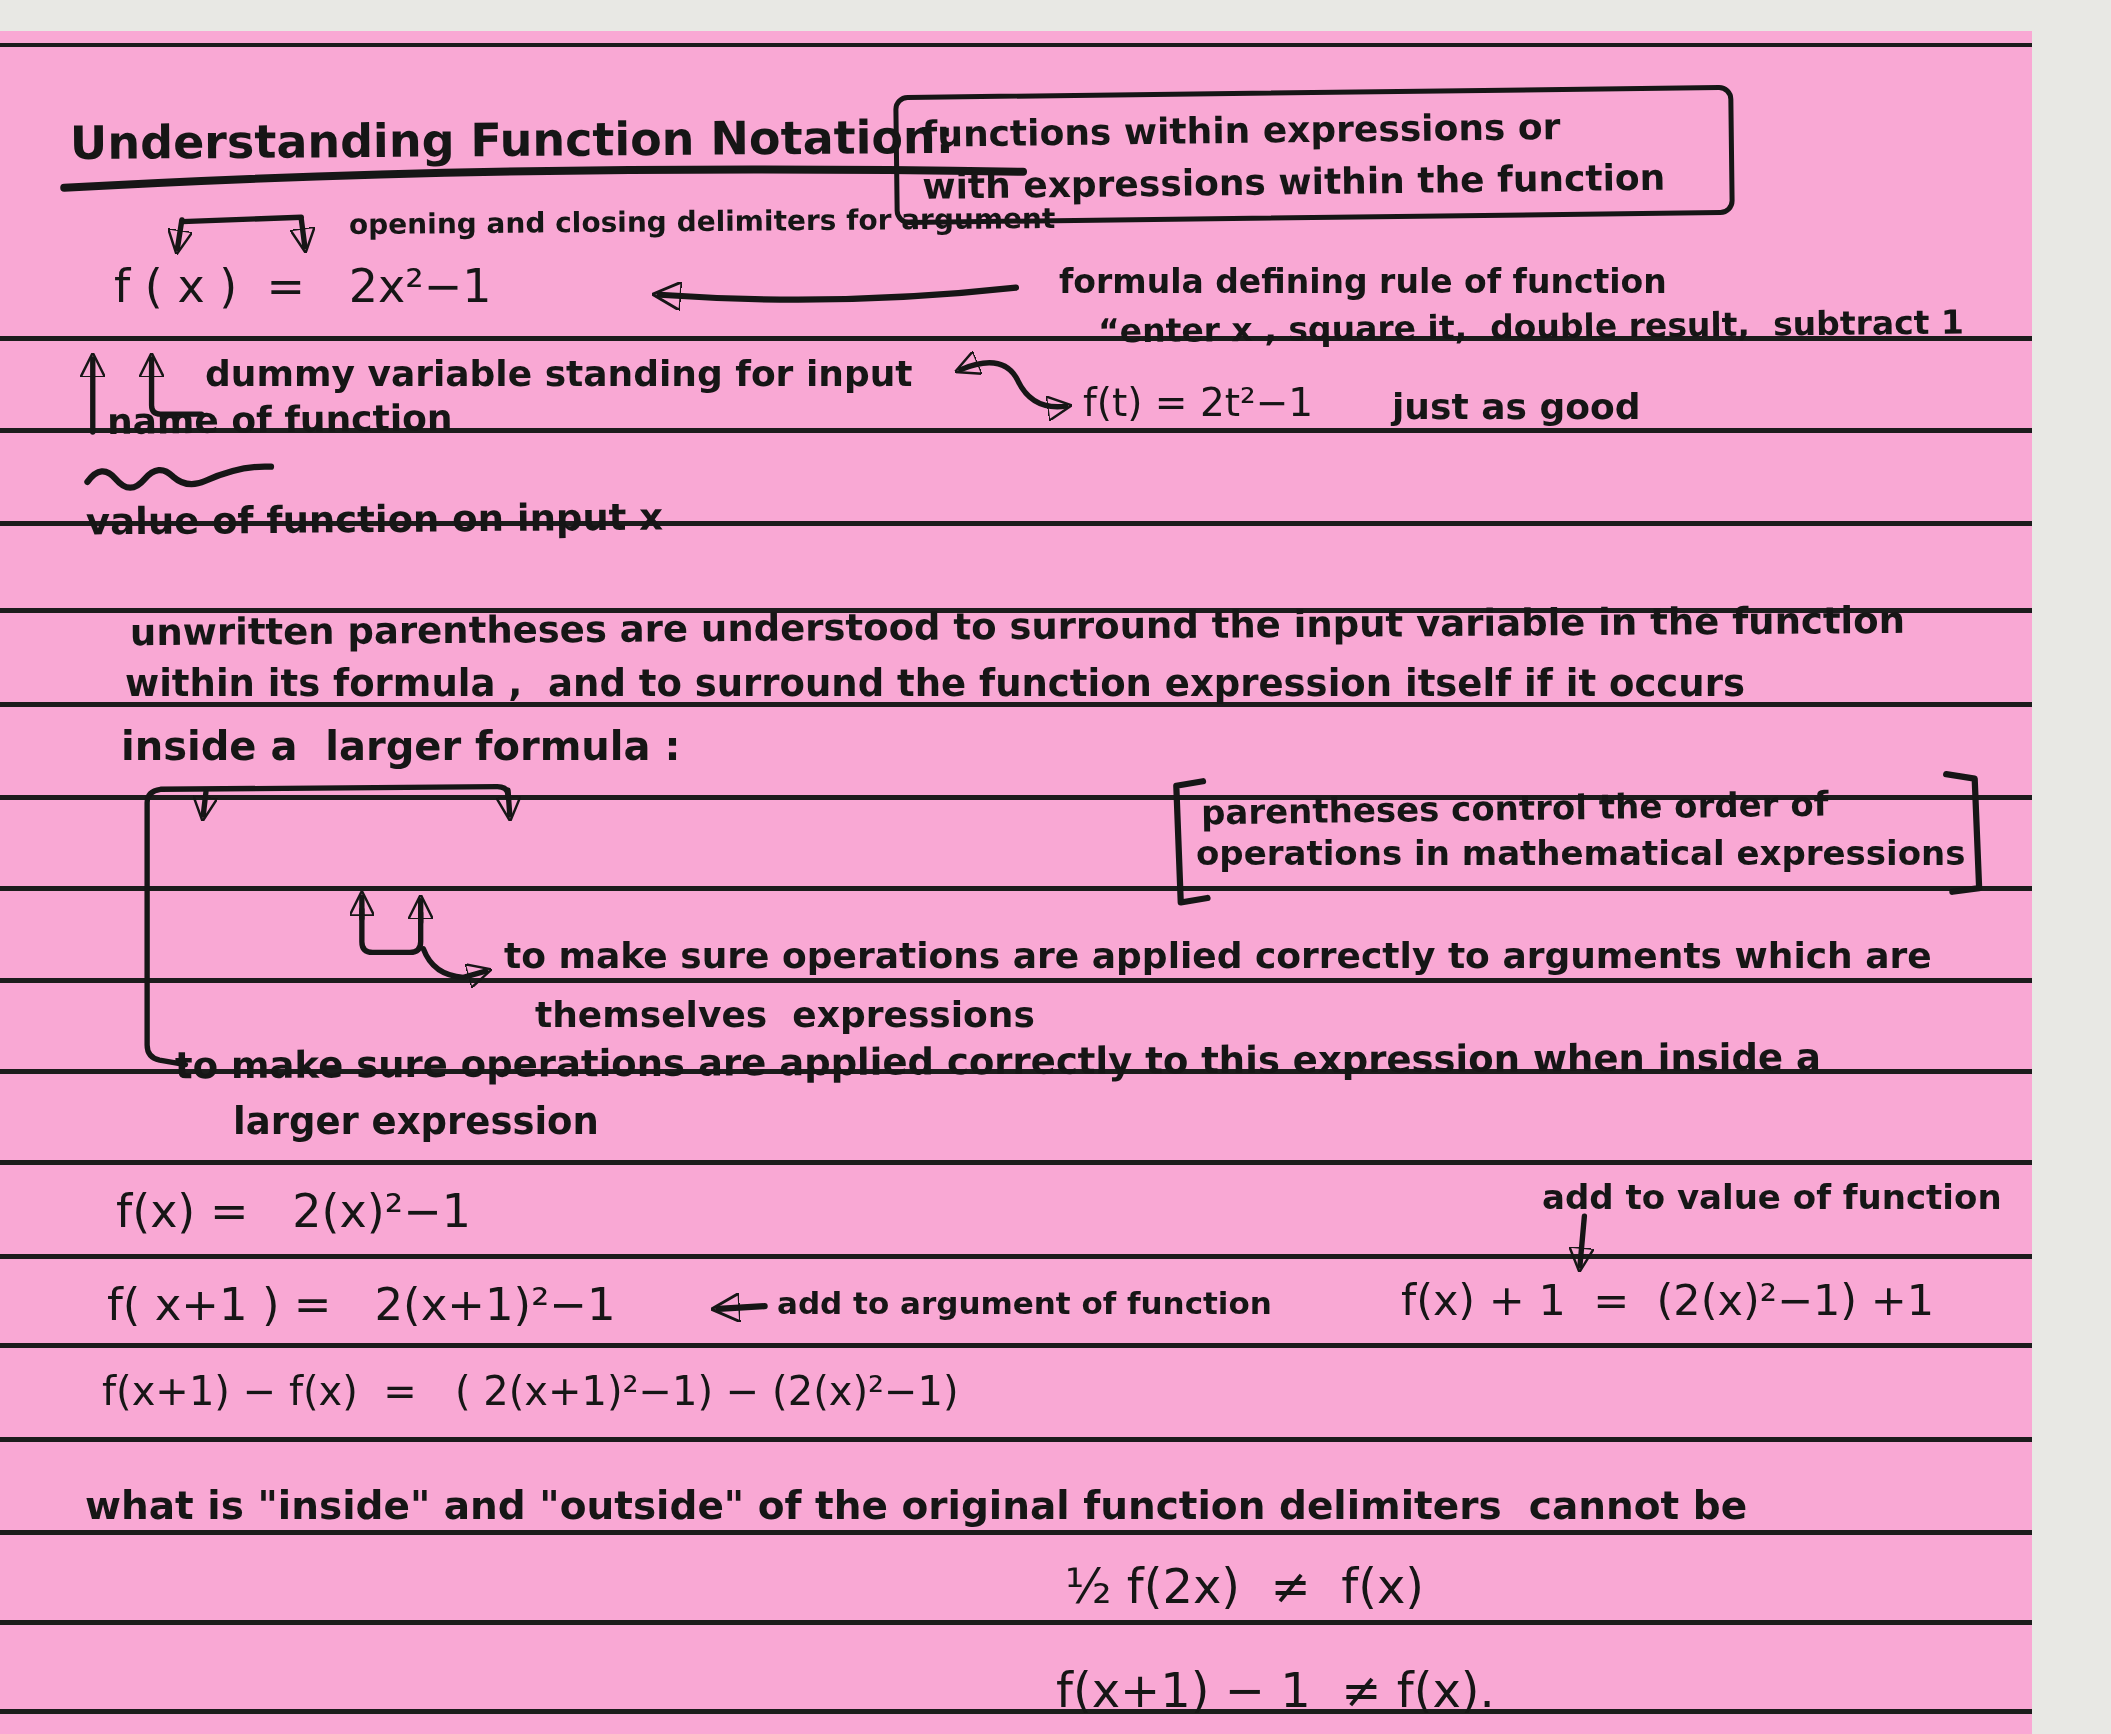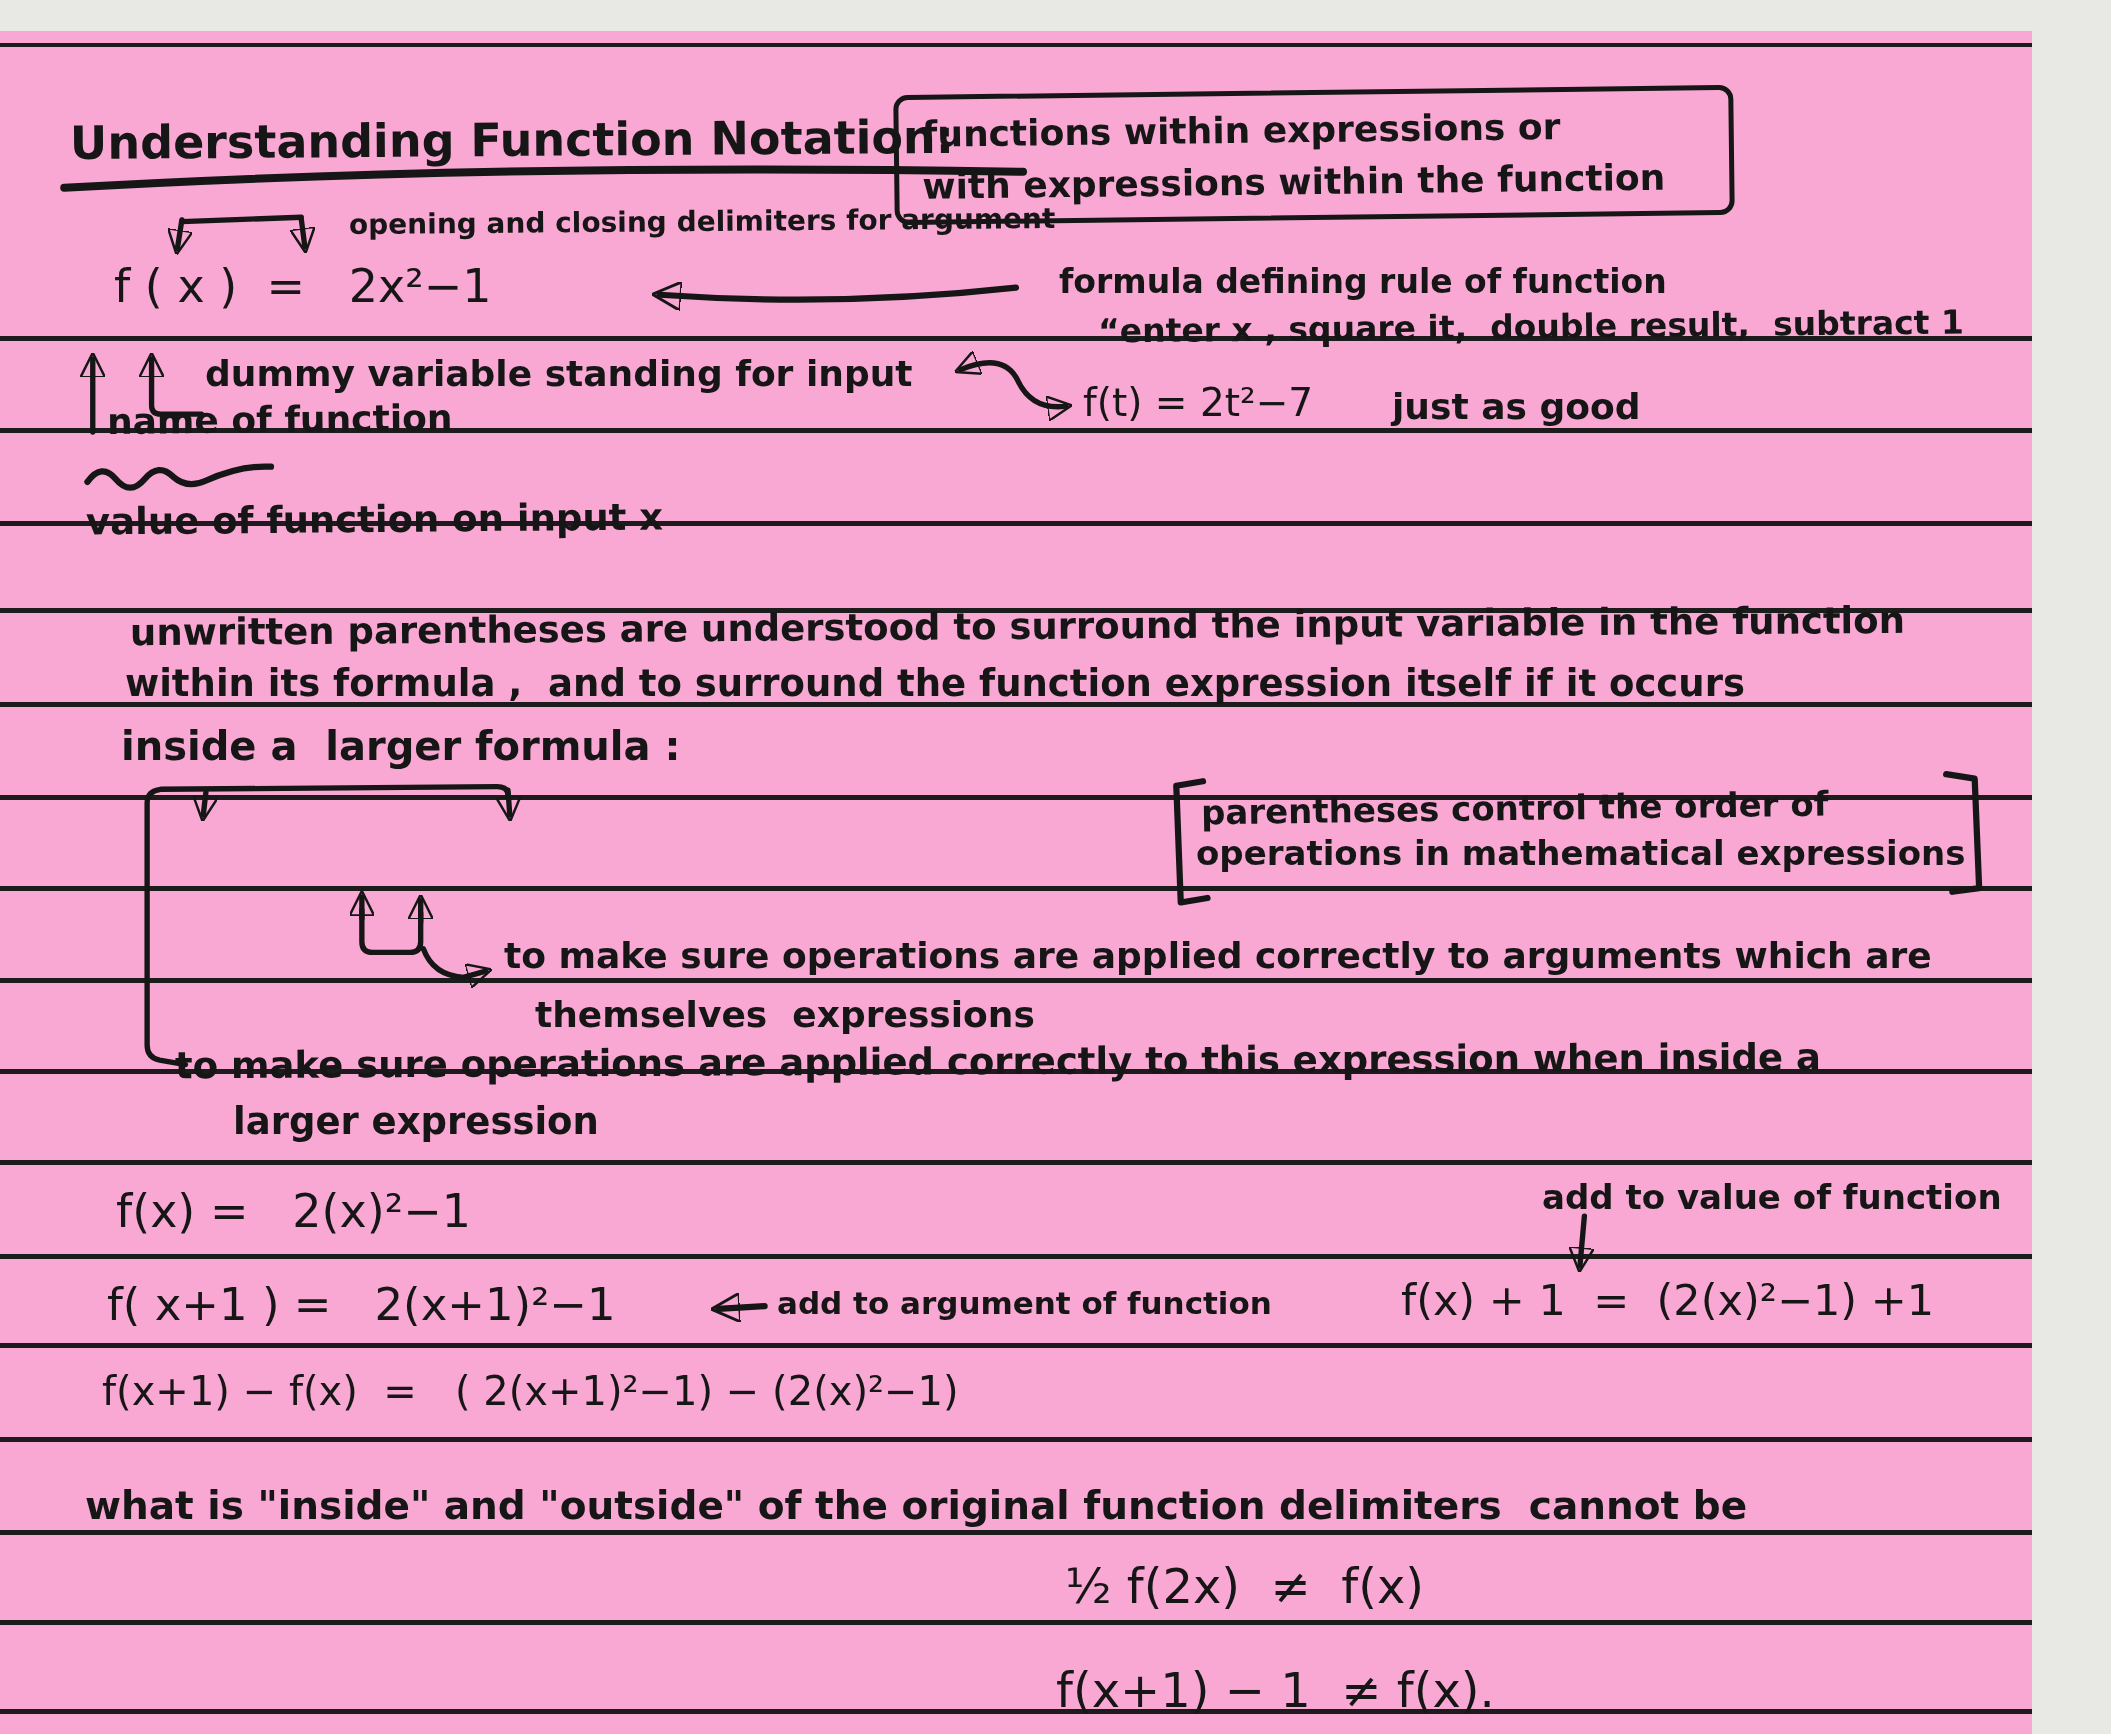--- a/index.html
+++ b/index.html
@@ -130,21 +130,21 @@
   <div class="hw" style="left:349px;top:176px;font-size:28px;transform:rotate(-0.5deg);">opening and closing delimiters for argument</div>
 
   <div class="hw eq" style="left:114px;top:230px;font-size:46px;">f ( x )  =   2x²−1</div>
 
   <div class="hw" style="left:1059px;top:233px;font-size:33px;">formula defining rule of function</div>
 
   <div class="hw" style="left:1098px;top:278px;font-size:33px;transform:rotate(-0.6deg);">“enter x , square it,  double result,  subtract 1</div>
 
   <div class="hw" style="left:205px;top:323px;font-size:36px;">dummy variable standing for input</div>
 
-  <div class="hw eq" style="left:1083px;top:351px;font-size:39px;">f(t) = 2t²−7</div>
+  <div class="hw eq" style="left:1083px;top:351px;font-size:39px;">f(t) = 2t²−1</div>
 
   <div class="hw" style="left:1392px;top:356px;font-size:36px;">just as good</div>
 
   <div class="hw" style="left:107px;top:369px;font-size:36px;transform:rotate(-0.7deg);">name of function</div>
 
   <div class="hw" style="left:86px;top:469px;font-size:37px;transform:rotate(-0.5deg);">value of function on input x</div>
 
   <div class="hw" style="left:130px;top:576px;font-size:37px;transform:rotate(-0.4deg);">unwritten parentheses are understood to surround the input variable in the function</div>
   <div class="hw" style="left:125px;top:633px;font-size:37px;">within its formula ,  and to surround the function expression itself if it occurs</div>
   <div class="hw" style="left:121px;top:693px;font-size:40px;">inside a  larger formula :</div>

